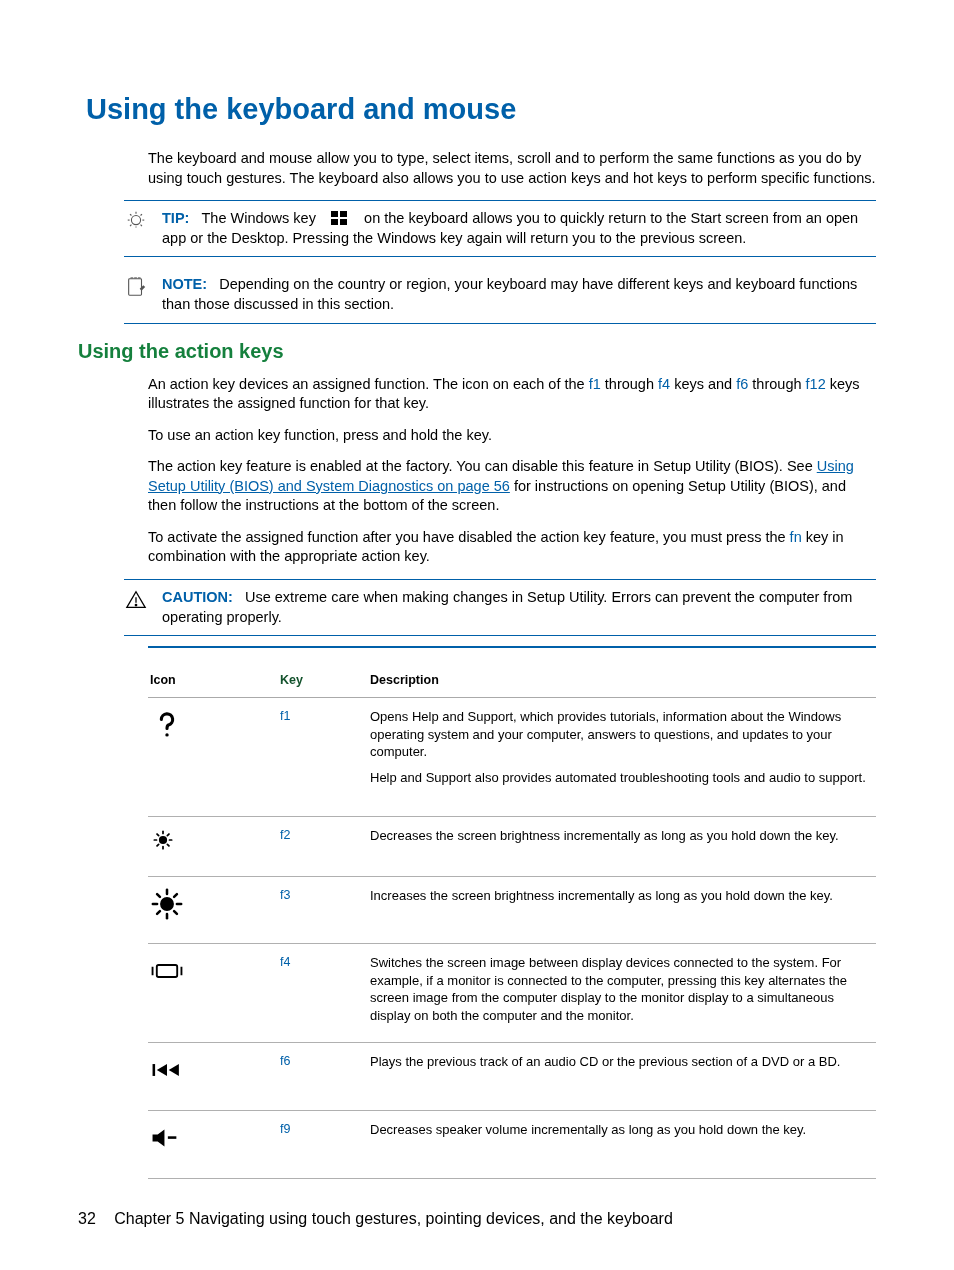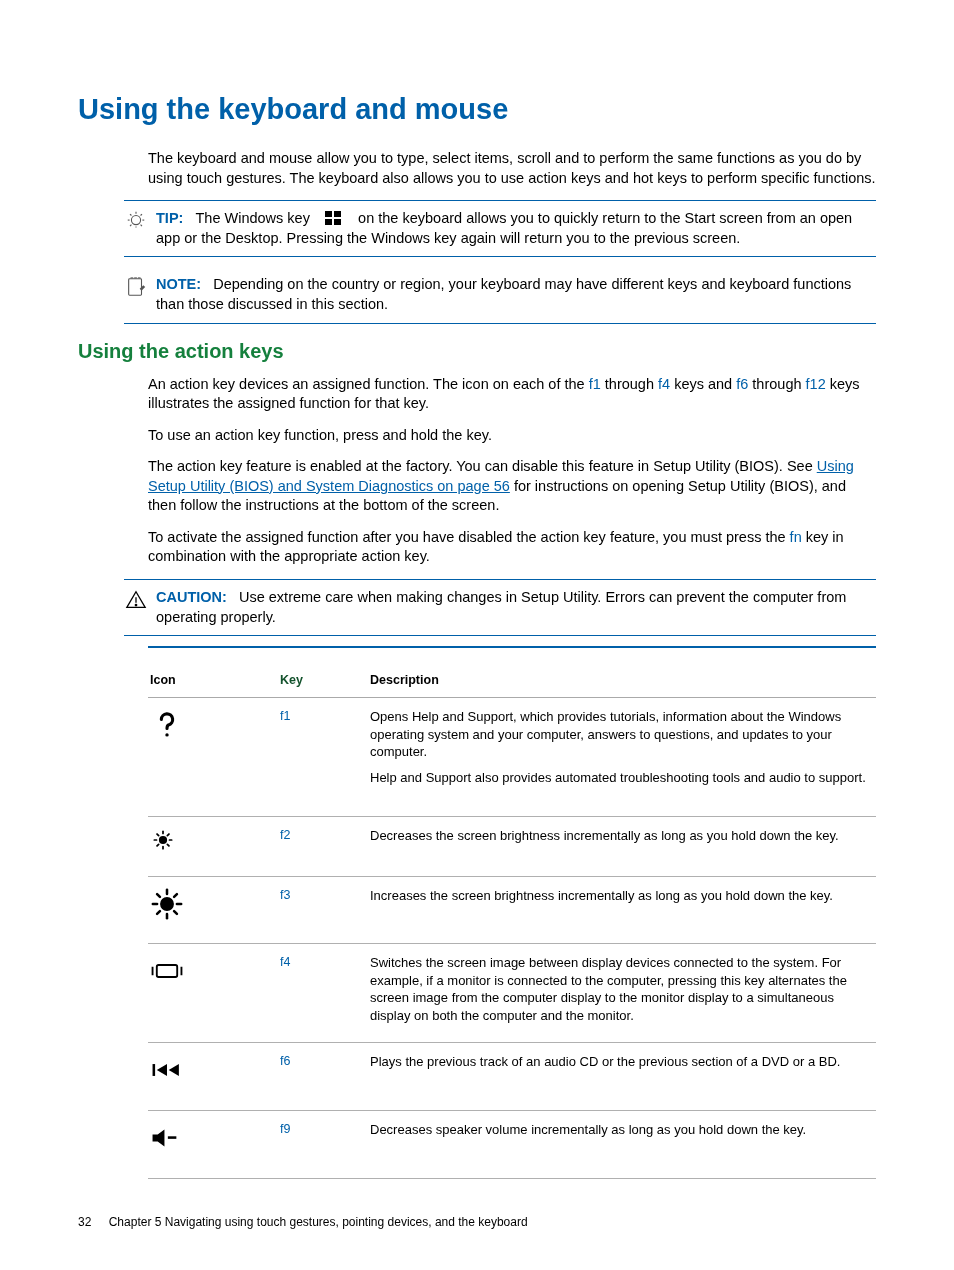--- a/index.html
+++ b/index.html
@@ -10,37 +10,38 @@
     width: 954px;
     padding: 90px 78px 50px 78px;
     font-size: 14.5px;
     line-height: 1.35;
   }
   h1 {
     color: #0060a9;
     font-size: 29px;
     font-weight: bold;
     margin-bottom: 20px;
+    margin-left: 8px;
   }
   h2 {
     color: #15803d;
     font-size: 20px;
     font-weight: bold;
     margin: 14px 0 10px 0;
   }
   .indent { margin-left: 70px; }
   p { margin-bottom: 12px; }
   .noteblock {
     border-top: 1.5px solid #0060a9;
     border-bottom: 1.5px solid #0060a9;
     margin: 10px 0 10px 46px;
     padding: 8px 0;
     display: flex;
     align-items: flex-start;
-    gap: 8px;
+    gap: 14px;
   }
   .noteblock-icon {
     flex: 0 0 24px;
     width: 24px;
     height: 24px;
     display: flex;
     align-items: center;
     justify-content: center;
   }
   .noteblock-icon svg { width: 22px; height: 22px; }
@@ -75,21 +76,21 @@
   table.action .col-icon { width: 130px; }
   table.action .col-key { width: 90px; color:#0060a9; font-size:12.5px; }
   table.action .col-desc { }
   .ficon { padding-top:6px; }
   .ficon svg { width: 34px; height: 34px; }
   .ficon.small svg { width: 26px; height: 26px; }
   .footer {
     position: fixed;
     bottom: 40px;
     left: 78px;
-    font-size: 12px;
+    font-size: 16px;
   }
   .footer .pgnum { margin-right: 14px; }
   .para-extra { margin-top:8px; }
 </style>
 </head>
 <body>
 
 <h1>Using the keyboard and mouse</h1>
 
 <p class="indent">The keyboard and mouse allow you to type, select items, scroll and to perform the same functions as you do by using touch gestures. The keyboard also allows you to use action keys and hot keys to perform specific functions.</p>

